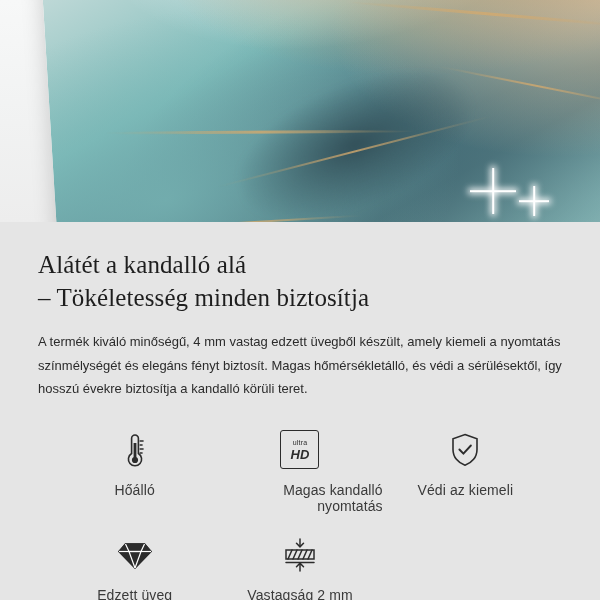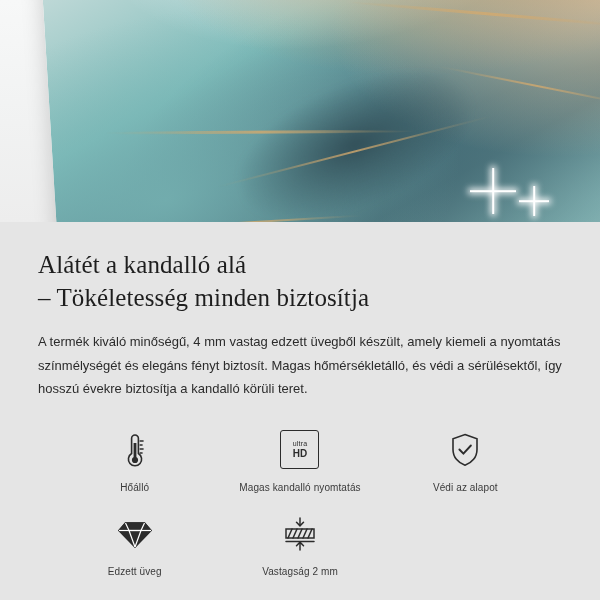--- a/index.html
+++ b/index.html
@@ -141,46 +141,47 @@
     gap: 11px;
   }
   .feature-icon {
     height: 42px;
     display: flex;
     align-items: center;
     justify-content: center;
     color: #2c2c2c;
   }
   .feature-label {
-    font-size: 10px;
+    font-size: 14px;
     color: #3a3a3a;
-    text-align: center;
+    text-align: right;
     letter-spacing: .1px;
   }
   .ultrahd {
     width: 37px;
     height: 37px;
     border: 1.6px solid #2c2c2c;
     border-radius: 3px;
     display: flex;
     flex-direction: column;
     align-items: center;
     justify-content: center;
     line-height: 1;
   }
   .ultrahd .u-top {
     font-size: 7px;
     letter-spacing: .2px;
     color: #2c2c2c;
     margin-bottom: 2px;
   }
   .ultrahd .u-bot {
-    font-size: 10px;
+    font-size: 13px;
     font-weight: 700;
     color: #2c2c2c;
+    font-style: italic;
   }
 </style>
 </head>
 <body>
 
 <div class="page">
 
   <div class="hero">
     <div class="hero-bg"></div>
     <div class="panel-wrap">
@@ -233,21 +234,21 @@
         <div class="feature-label">Magas kandalló nyomtatás</div>
       </div>
 
       <div class="feature">
         <div class="feature-icon">
           <svg width="40" height="42" viewBox="0 0 40 42" fill="none" stroke="#2c2c2c" stroke-width="1.6">
             <path d="M20 5.5l12 4.3v10.6c0 7.6-5.1 13.6-12 15.8-6.9-2.2-12-8.2-12-15.8V9.8L20 5.5z"></path>
             <path d="M14.4 20.5l4 4.2 7.5-8.2" stroke-width="1.9" stroke-linecap="round" stroke-linejoin="round"></path>
           </svg>
         </div>
-        <div class="feature-label">Védi az alapot</div>
+        <div class="feature-label">Védi az kiemeli</div>
       </div>
 
       <div class="feature">
         <div class="feature-icon">
           <svg width="40" height="38" viewBox="0 0 40 38" fill="none" stroke="#2c2c2c" stroke-width="1.4">
             <path d="M10.5 8h19l6.5 7.5L20 32 4 15.5 10.5 8z" fill="#2c2c2c" fill-opacity="0"></path>
             <path d="M10.5 8h19l6.5 7.5L20 32 4 15.5 10.5 8z" fill="#2c2c2c"></path>
             <path d="M4 15.5h32" stroke="#ffffff" stroke-width="1.2"></path>
             <path d="M10.5 8L14 15.5 20 32" stroke="#ffffff" stroke-width="1.2"></path>
             <path d="M29.5 8L26 15.5 20 32" stroke="#ffffff" stroke-width="1.2"></path>

